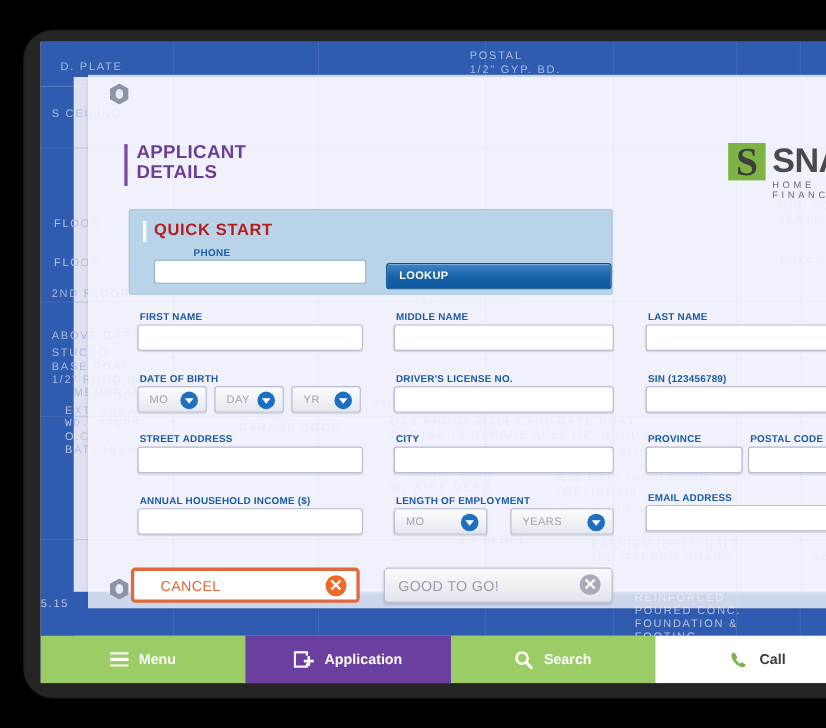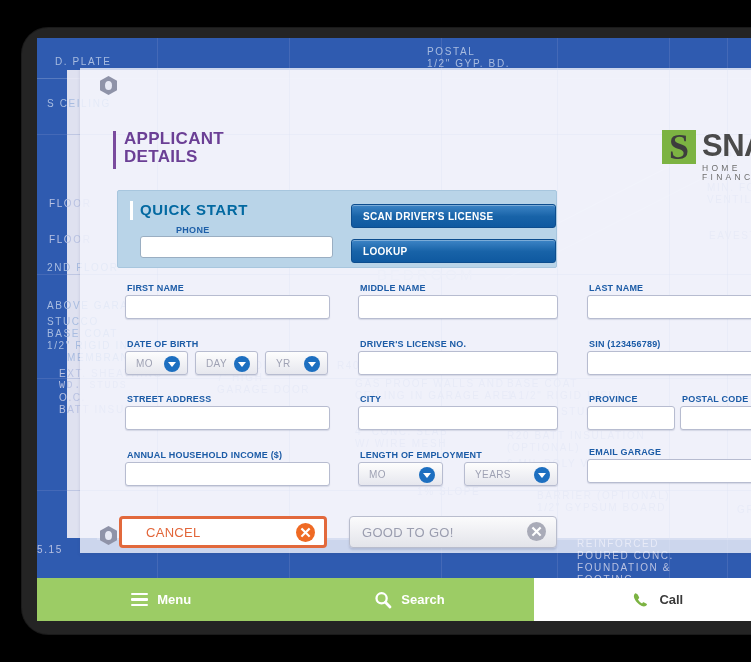--- a/index.html
+++ b/index.html
@@ -57,21 +57,21 @@
      text-align:center;line-height:38px;}
   #logo .wordmark{line-height:1;}
   #logo .snap{font-size:31px;font-weight:bold;color:#4a4a4a;letter-spacing:-.5px;
      font-family:"Liberation Sans",sans-serif;}
   #logo .sub{font-size:8.5px;color:#6e6e6e;letter-spacing:3.3px;margin-top:3px;}
 
   
   #quick{position:absolute;left:80px;top:152px;width:438px;height:76px;
     background:#b9d4e8;border:1px solid #a7c6de;border-radius:2px;}
   #quick .qbar{position:absolute;left:12px;top:10px;width:3px;height:19px;background:#fff;}
-  #quick .qtitle{position:absolute;left:22px;top:10px;color:#0369a1;font-size:15px;
+  #quick .qtitle{position:absolute;left:22px;top:10px;color:#b91c1c;font-size:15px;
     font-weight:bold;letter-spacing:.6px;}
   #quick .qlab{position:absolute;left:22px;top:34px;color:#1e5fa8;font-size:9px;
     font-weight:bold;letter-spacing:.3px;padding-left:36px;}
   #quick .qinput{position:absolute;left:22px;top:45px;width:193px;height:22px;
     background:#fff;border:1px solid #9aaec2;border-radius:3px;box-sizing:border-box;}
   .bluebtn{position:absolute;height:22px;border-radius:3px;color:#fff;font-size:10px;
     font-weight:bold;letter-spacing:.3px;display:flex;align-items:center;padding-left:11px;
     background:linear-gradient(#3e85c6,#1863a8 52%,#0f59a0);
     border:1px solid #0d4d8e;box-shadow:inset 0 1px 0 rgba(255,255,255,.32);}
   #btnScan{left:233px;top:13px;width:192px;}
@@ -221,21 +221,20 @@
         <div class="snap">SNAP</div>
         <div class="sub">HOME FINANCE</div>
       </div>
     </div>
 
     <div id="quick">
       <div class="qbar"></div>
       <div class="qtitle">QUICK START</div>
       <div class="qlab">PHONE</div>
       <input class="qinput" value="" placeholder="" style="">
-      <div class="bluebtn" id="btnScan">SCAN DRIVER'S LICENSE</div>
       <div class="bluebtn" id="btnLookup">LOOKUP</div>
     </div>
 
     <div class="flab" style="left:90px;top:245px;">FIRST NAME</div>
     <input class="fin" style="left: 88px; top: 257px; width: 205px;">
 
     <div class="flab" style="left:323px;top:245px;">MIDDLE NAME</div>
     <input class="fin" style="left: 321px; top: 257px; width: 200px;">
 
     <div class="flab" style="left:552px;top:245px;">LAST NAME</div>
@@ -289,21 +288,21 @@
           <b></b>
         </span>
     </div>
     <div class="sel" style="left:427px;top:424px;width:94px;">
       <span class="t">YEARS</span>
       <span class="chev">
           <b></b>
         </span>
     </div>
 
-    <div class="flab" style="left:552px;top:409px;">EMAIL GARAGE</div>
+    <div class="flab" style="left:552px;top:409px;">EMAIL ADDRESS</div>
     <input class="fin" style="left: 550px; top: 421px; width: 200px;">
 
     <div class="abtn" id="cancelBtn">
       <span class="lbl">CANCEL</span>
       <span class="xcirc">
           <span class="x">✕</span>
         </span>
     </div>
     <div class="abtn" id="goodBtn">
       <span class="lbl">GOOD TO GO!</span>
@@ -319,20 +318,31 @@
           <span>
               <i></i>
               <i></i>
               <i></i>
             </span>
         </span>
         <span>Menu</span>
       </div>
 
 
+      <div class="navitem purple">
+        <span class="ico">
+          <svg width="19" height="17" viewBox="0 0 19 17">
+            <rect x="1" y="2" width="11" height="13" fill="none" stroke="#fff" stroke-width="2"></rect>
+            <rect x="9" y="5" width="9" height="7" fill="#6b3fa0"></rect>
+            <rect x="12.5" y="5.5" width="2.4" height="9" fill="#fff"></rect>
+            <rect x="9.2" y="8.8" width="9" height="2.4" fill="#fff"></rect>
+          </svg>
+        </span>
+        <span>Application</span>
+      </div>
 
       <div class="navitem green">
         <span class="ico">
           <svg width="18" height="18" viewBox="0 0 18 18">
             <circle cx="7.6" cy="7.3" r="5.1" fill="none" stroke="#fff" stroke-width="2.3"></circle>
             <line x1="11.4" y1="11.2" x2="16" y2="16" stroke="#fff" stroke-width="2.8" stroke-linecap="round"></line>
           </svg>
         </span>
         <span>Search</span>
       </div>

